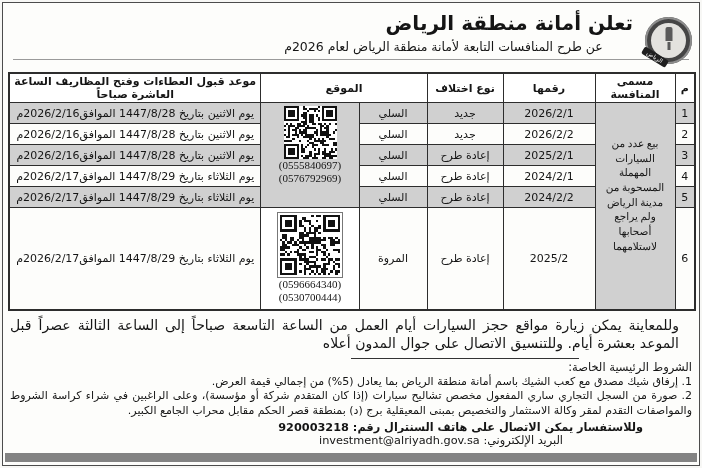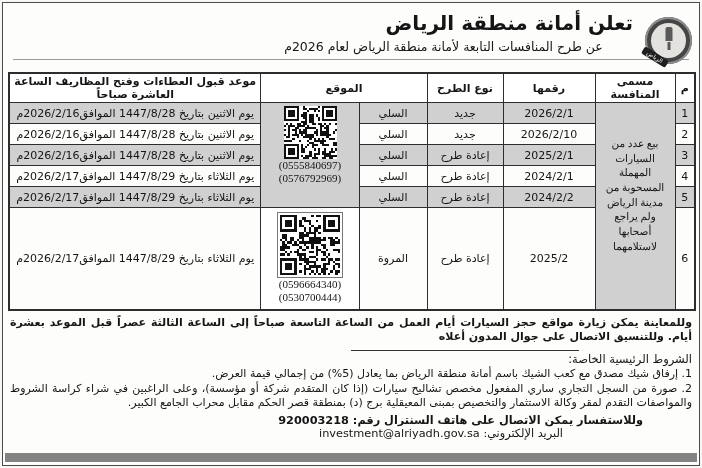--- a/index.html
+++ b/index.html
@@ -30,21 +30,21 @@
   .t tr.shade td{background:#d0d0d0;}
   .t td.span-cell{background:#fff;font-family:Liberation Serif, serif;}
   .t td.name-cell{font-size:10.5px;line-height:1.4;vertical-align:top;padding-top:34px;}
   .t td.qr-cell{vertical-align:top;padding-top:3px;}
   .t tr.big{height:102px;}
   .qrwrap{display:flex;flex-direction:column;align-items:center;}
   .qrbox{border:1px solid #777;padding:2px;background:#fff;line-height:0;}
   .phones{direction:ltr;font-size:11px;line-height:1.2;text-align:center;}
   .date-cell{font-size:10.8px;}
   
-  .note{margin:5px 7px 0 7px;font-size:11px;font-weight:bold;line-height:1.3;
+  .note{margin:5px 20px 0 7px;font-size:14px;font-weight:normal;line-height:1.3;
         text-align:justify;text-align-last:right;}
   .divider{border:0;border-top:1px solid #333;width:228px;margin:6px 120px 1px auto;}
   .cond-head{font-size:11.5px;margin:0 7px;line-height:1.3;}
   .cond-item{font-size:11px;margin:0 7px;line-height:1.32;text-align:justify;text-align-last:right;}
   .contact-phone{font-size:11.3px;font-weight:bold;text-align:right;margin:3px 56px 0 0;}
   .contact-email{font-size:11.3px;text-align:right;margin:0 136px 15px 0;}
   .contact-email bdi{direction:ltr;unicode-bidi:isolate;}
   .contact-note{font-size:11px;font-weight:bold;text-align:right;margin:0 7px;}
   .bottom-bar{position:absolute;left:2px;right:2px;bottom:3px;height:9px;background:#838383;}
   svg.qr{display:block;}
@@ -74,21 +74,21 @@
       <col style="width:76px">
         <col style="width:68px">
         <col style="width:98px">
         <col>
     </colgroup>
     <thead>
       <tr>
         <th>م</th>
         <th>مسمى المنافسة</th>
         <th>رقمها</th>
-        <th>نوع الطرح</th>
+        <th>نوع اختلاف</th>
         <th colspan="2">الموقع</th>
         <th>موعد قبول العطاءات وفتح المظاريف الساعة العاشرة صباحاً</th>
       </tr>
     </thead>
     <tbody>
       <tr class="r shade">
         <td>1</td>
         <td class="span-cell name-cell" rowspan="6">بيع عدد من السيارات المهملة المسحوبة من مدينة الرياض ولم يراجع أصحابها لاستلامهما</td>
         <td>2026/2/1</td>
         <td>جديد</td>
@@ -312,21 +312,21 @@
             <div class="phones">
               <div>(0555840697)</div>
               <div>(0576792969)</div>
             </div>
           </div>
         </td>
         <td class="date-cell">يوم الاثنين بتاريخ 1447/8/28 الموافق2026/2/16م</td>
       </tr>
       <tr class="r">
         <td>2</td>
-        <td>2026/2/10</td>
+        <td>2026/2/2</td>
         <td>جديد</td>
         <td>السلي</td>
         <td class="date-cell">يوم الاثنين بتاريخ 1447/8/28 الموافق2026/2/16م</td>
       </tr>
       <tr class="r shade">
         <td>3</td>
         <td>2025/2/1</td>
         <td>إعادة طرح</td>
         <td>السلي</td>
         <td class="date-cell">يوم الاثنين بتاريخ 1447/8/28 الموافق2026/2/16م</td>

